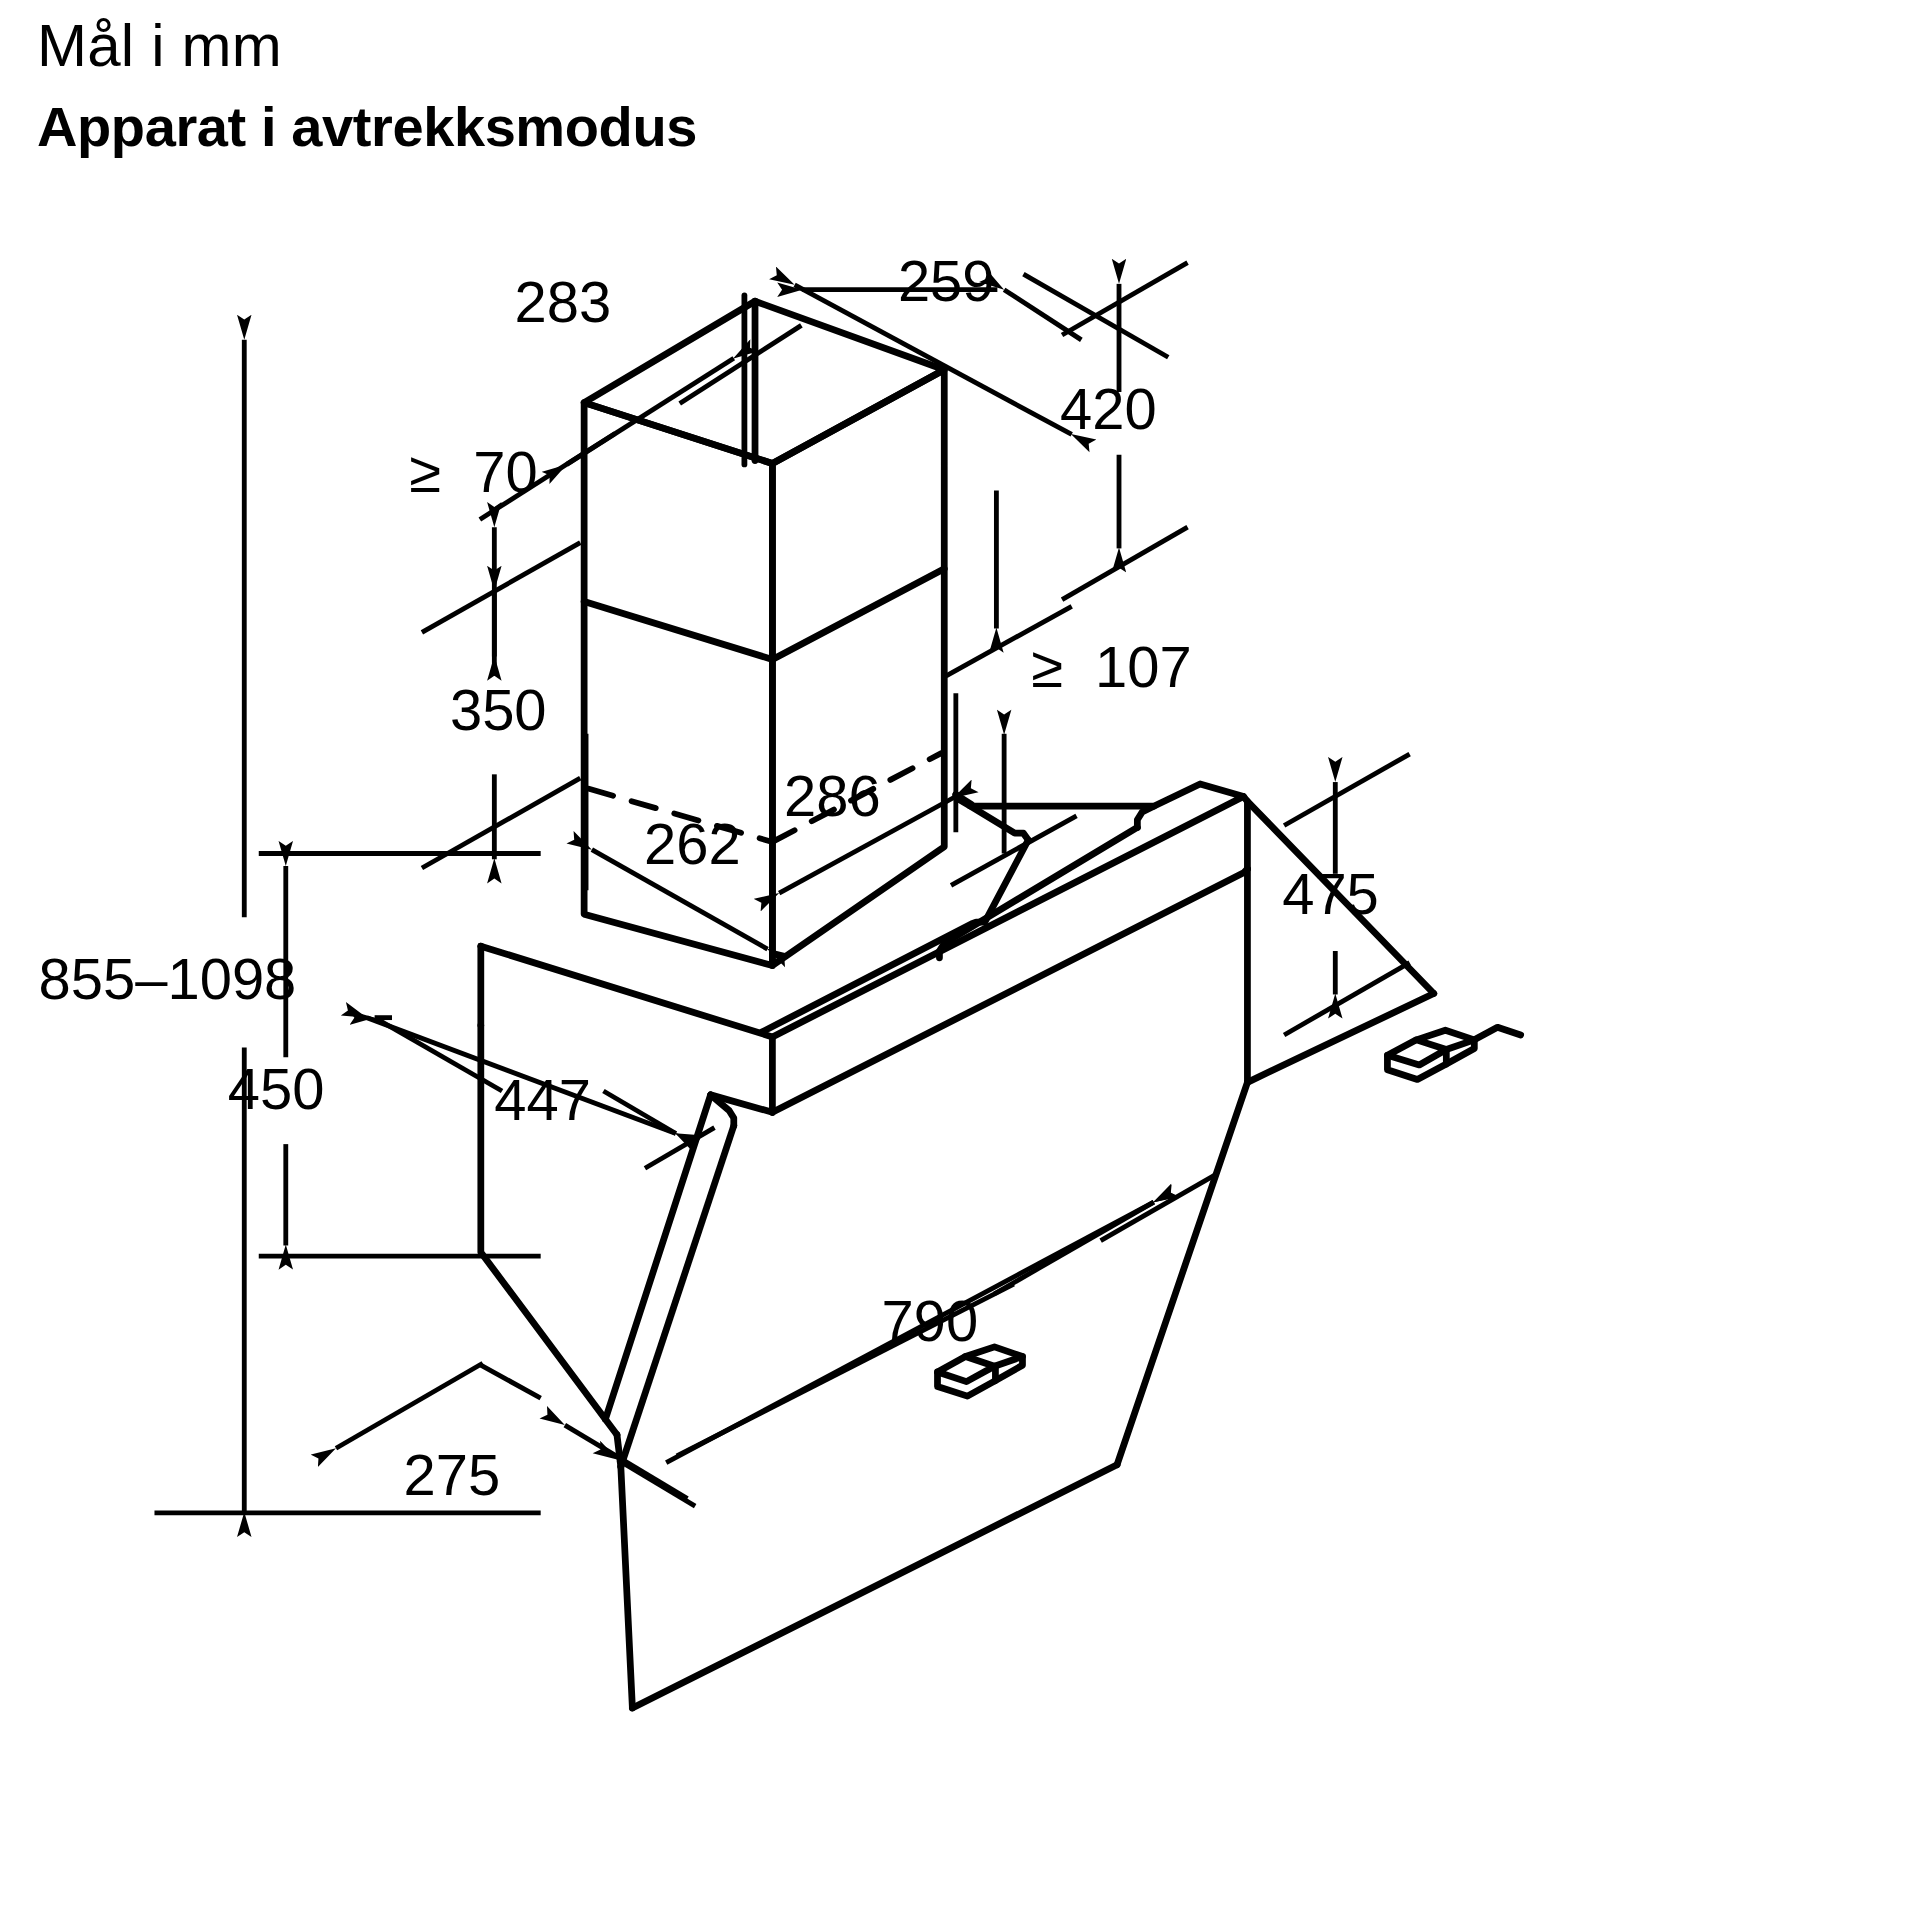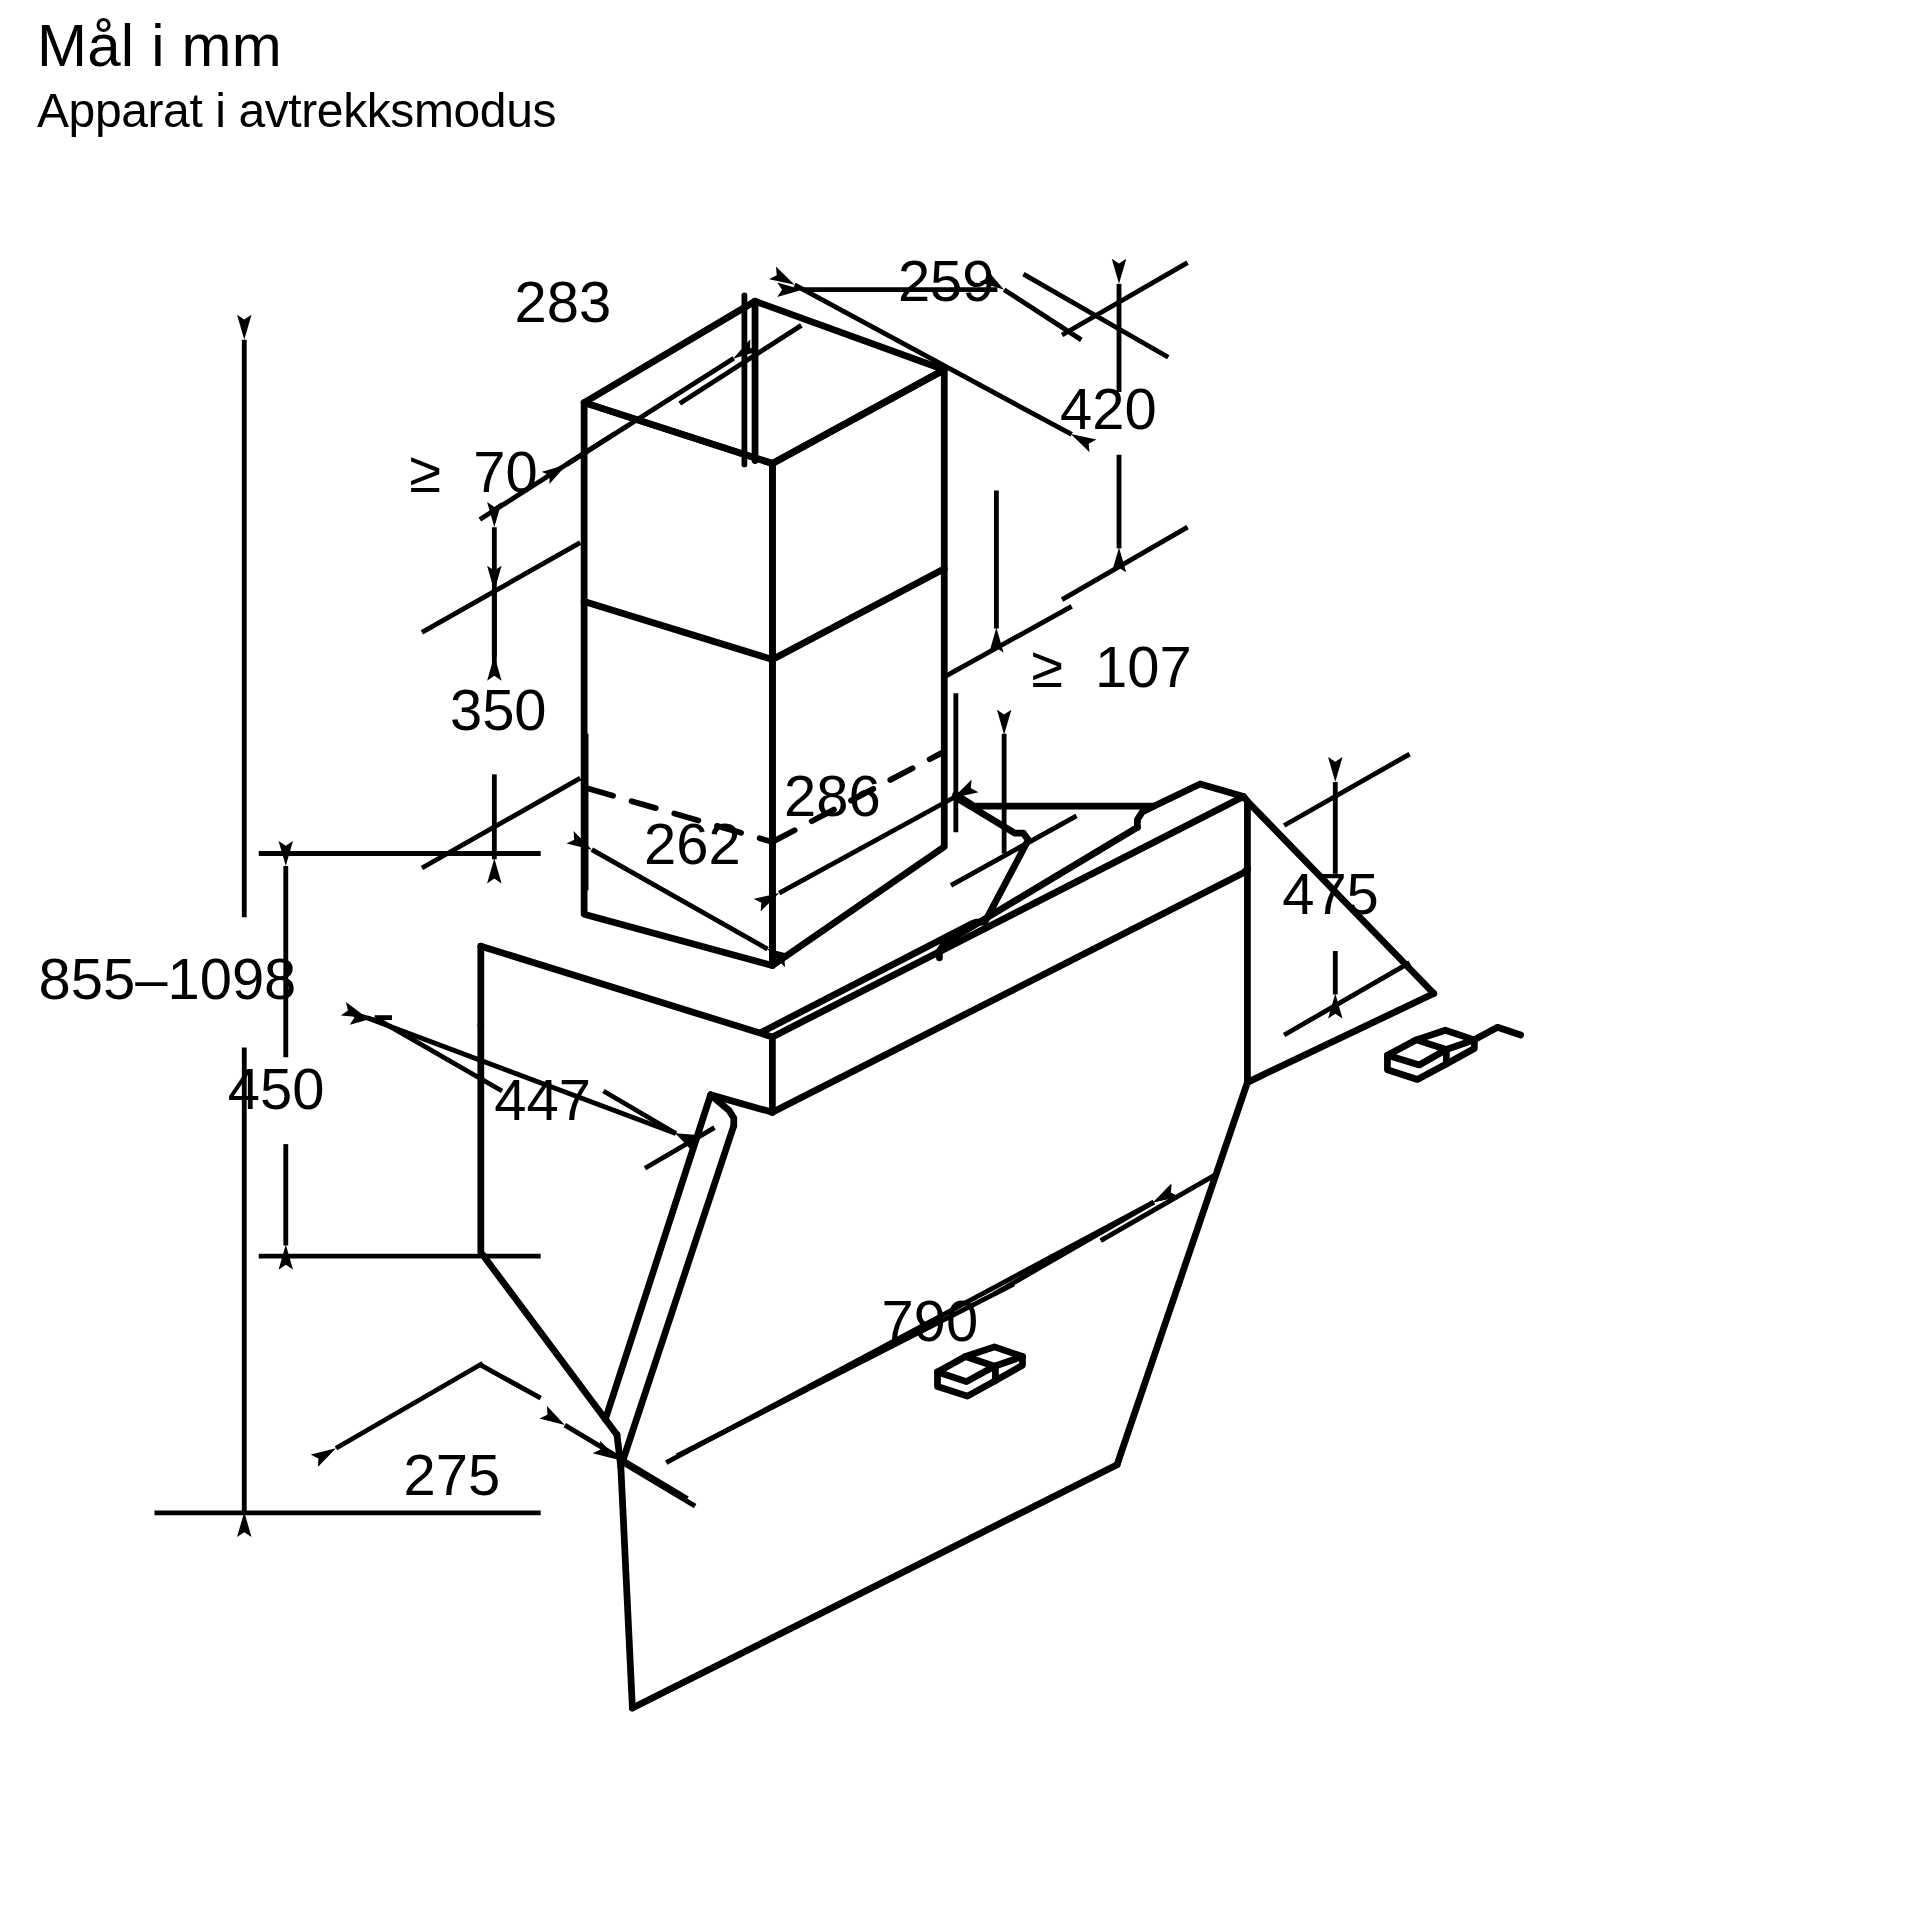--- a/index.html
+++ b/index.html
@@ -26,26 +26,26 @@
     width: 1352px;
   }
   #title-line-1 {
     font-size: 60px;
     font-weight: 400;
     line-height: 1.08;
     letter-spacing: 0.2px;
     white-space: nowrap;
   }
   #title-line-2 {
-    font-size: 48px;
-    font-weight: 400;
+    font-size: 56px;
+    font-weight: 700;
     line-height: 1.08;
     letter-spacing: -0.4px;
     white-space: nowrap;
-    margin-top: 7px;
+    margin-top: 19px;
   }
   svg#drawing {
     position: absolute;
     left: 0;
     top: 0;
     width: 1931px;
     height: 1931px;
   }
   .dim-text {
     font-family: "Liberation Sans", sans-serif;

